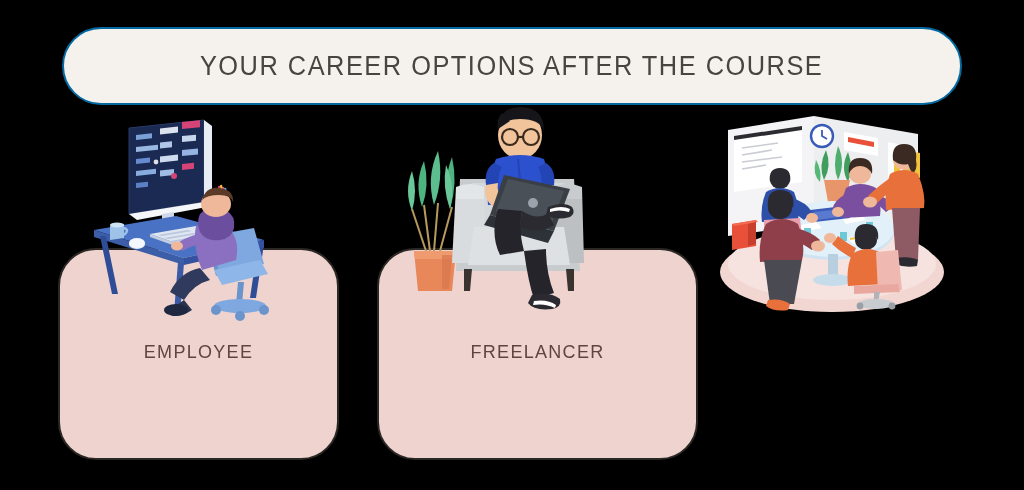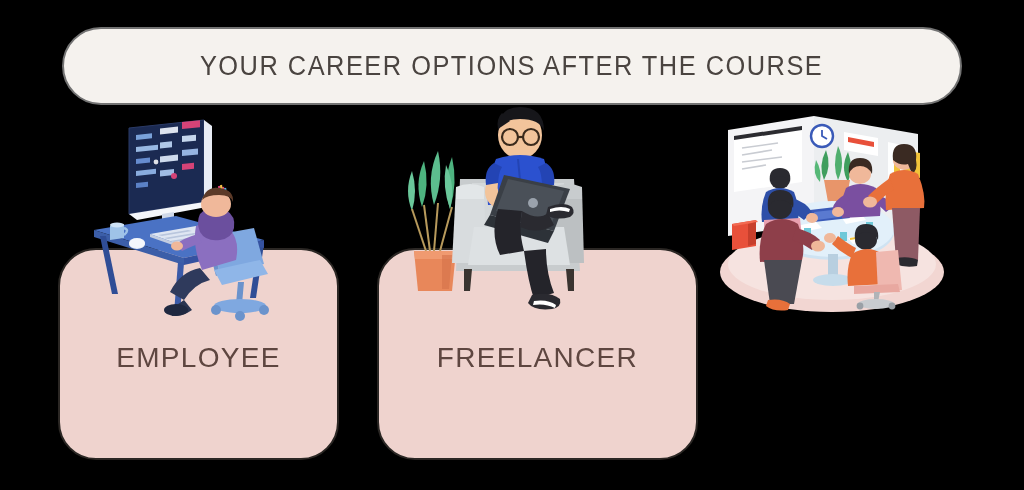--- a/index.html
+++ b/index.html
@@ -22,21 +22,21 @@
   }
 
   
   .title-banner {
     position: absolute;
     left: 62px;
     top: 27px;
     width: 900px;
     height: 78px;
     background: #f5f2ee;
-    border: 2px solid #737373;
+    border: 2px solid #0369a1;
     border-radius: 40px;
     box-sizing: border-box;
     display: flex;
     align-items: center;
     justify-content: center;
   }
   .title-text {
     font-family: "Liberation Sans", sans-serif;
     font-size: 27px;
     font-weight: 400;
@@ -67,21 +67,21 @@
   .card-2 { left: 377px; width: 321px; }
   .card-3 { left: 687px; width: 285px; }
 
   .card-label {
     position: absolute;
     left: 0;
     right: 0;
     top: 92px;
     text-align: center;
     font-family: "Liberation Sans", sans-serif;
-    font-size: 28px;
+    font-size: 18px;
     font-weight: 400;
     letter-spacing: 1.3px;
     color: #5e4640;
     white-space: nowrap;
   }
 
   
   .illus {
     position: absolute;
     pointer-events: none;

